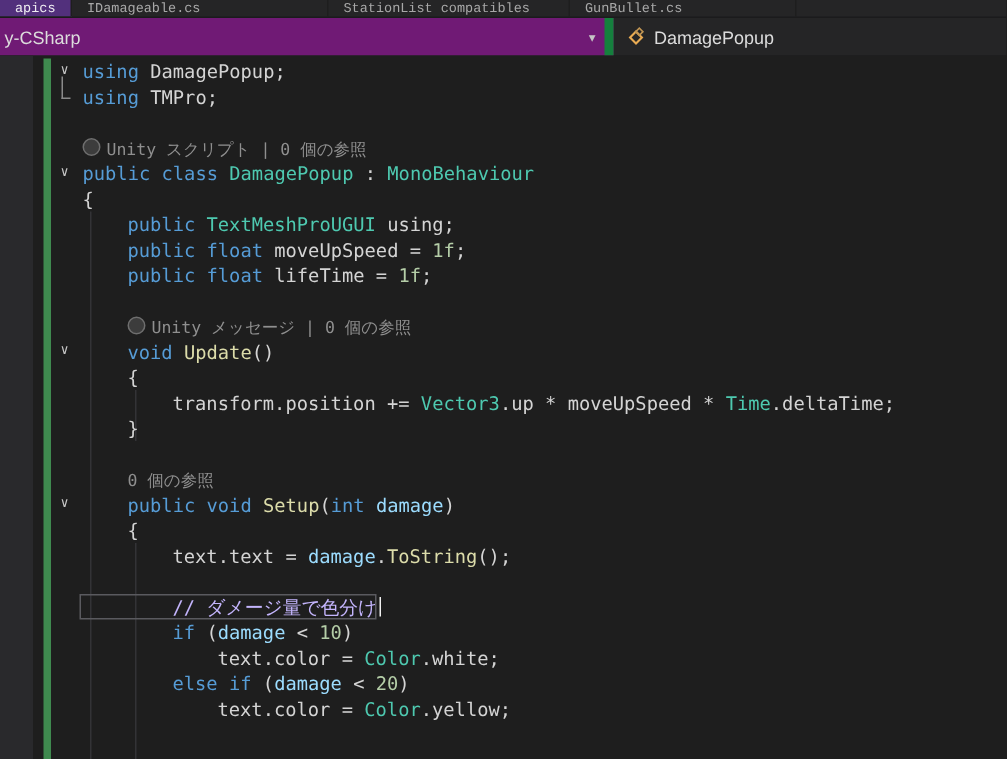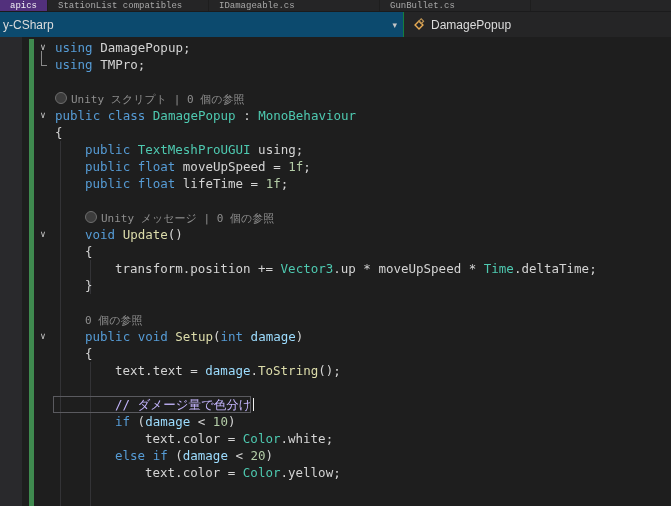--- a/index.html
+++ b/index.html
@@ -5,21 +5,21 @@
   html,body{margin:0;padding:0;background:#1e1e1e;}
   body{width:671px;height:506px;overflow:hidden;font-family:"Liberation Sans",sans-serif;position:relative;}
 
   
   .tab-strip{height:11px;background:#252526;display:flex;align-items:flex-start;overflow:hidden;border-bottom:1px solid #1b1b1c;}
   .doc-tab{height:11px;font-size:9px;line-height:10px;color:#a8a8a8;padding:0 10px;white-space:nowrap;border-right:1px solid #1e1e1e;display:flex;align-items:center;font-family:Liberation Mono, monospace;}
   .doc-tab.active{background:#52307c;color:#f0eef3;}
 
   
   .nav-bar{height:25px;background:#252526;display:flex;align-items:stretch;border-bottom:1px solid #1b1b1c;}
-  .proj-drop{width:394px;background:#0c4a6e;border-right:1px solid #15803d;display:flex;align-items:center;justify-content:space-between;padding:0 6px 0 3px;cursor:default;}
+  .proj-drop{width:394px;background:#701a75;border-right:6px solid #15803d;display:flex;align-items:center;justify-content:space-between;padding:0 6px 0 3px;cursor:default;}
   .proj-label{color:#dcdcdc;font-size:12px;}
   .drop-chevron{color:#c5c5c5;font-size:9px;}
   .member-drop{flex:1;display:flex;align-items:center;padding:0 8px;gap:5px;}
   .member-label{color:#dcdcdc;font-size:12px;}
   .class-icon{width:14px;height:14px;display:inline-block;}
 
   
   .editor{position:absolute;top:37px;left:0;right:0;bottom:0;background:#1e1e1e;font-family:"DejaVu Sans Mono","Liberation Mono",monospace;font-size:12.5px;overflow:hidden;}
   .breakpoint-margin{position:absolute;left:0;top:0;bottom:0;width:22px;background:#29292c;}
   .change-bar{position:absolute;left:29px;top:2px;bottom:0;width:5px;background:#3f8a4f;}
@@ -45,25 +45,25 @@
   .line-box{position:absolute;left:53px;top:0px;width:196px;height:15px;border:1px solid #5a5a5f;pointer-events:none;}
   .caret{display:inline-block;width:1.5px;height:13px;background:#f0f0f0;vertical-align:-2px;margin-left:1px;}
 </style>
 </head>
 <body>
 
 <div class="tab-strip">
   <div class="doc-tab active">
     <span>apics</span>
   </div>
+  <div class="doc-tab" style="width:150px;">
+    <span>IDamageable.cs</span>
+  </div>
   <div class="doc-tab" style="width:140px;">
     <span>StationList compatibles</span>
-  </div>
-  <div class="doc-tab" style="width:150px;">
-    <span>IDamageable.cs</span>
   </div>
   <div class="doc-tab" style="width:130px;">
     <span>GunBullet.cs</span>
   </div>
 </div>
 
 <div class="nav-bar">
   <div class="proj-drop">
     <span class="proj-label">y-CSharp</span>
     <span class="drop-chevron">▾</span>

